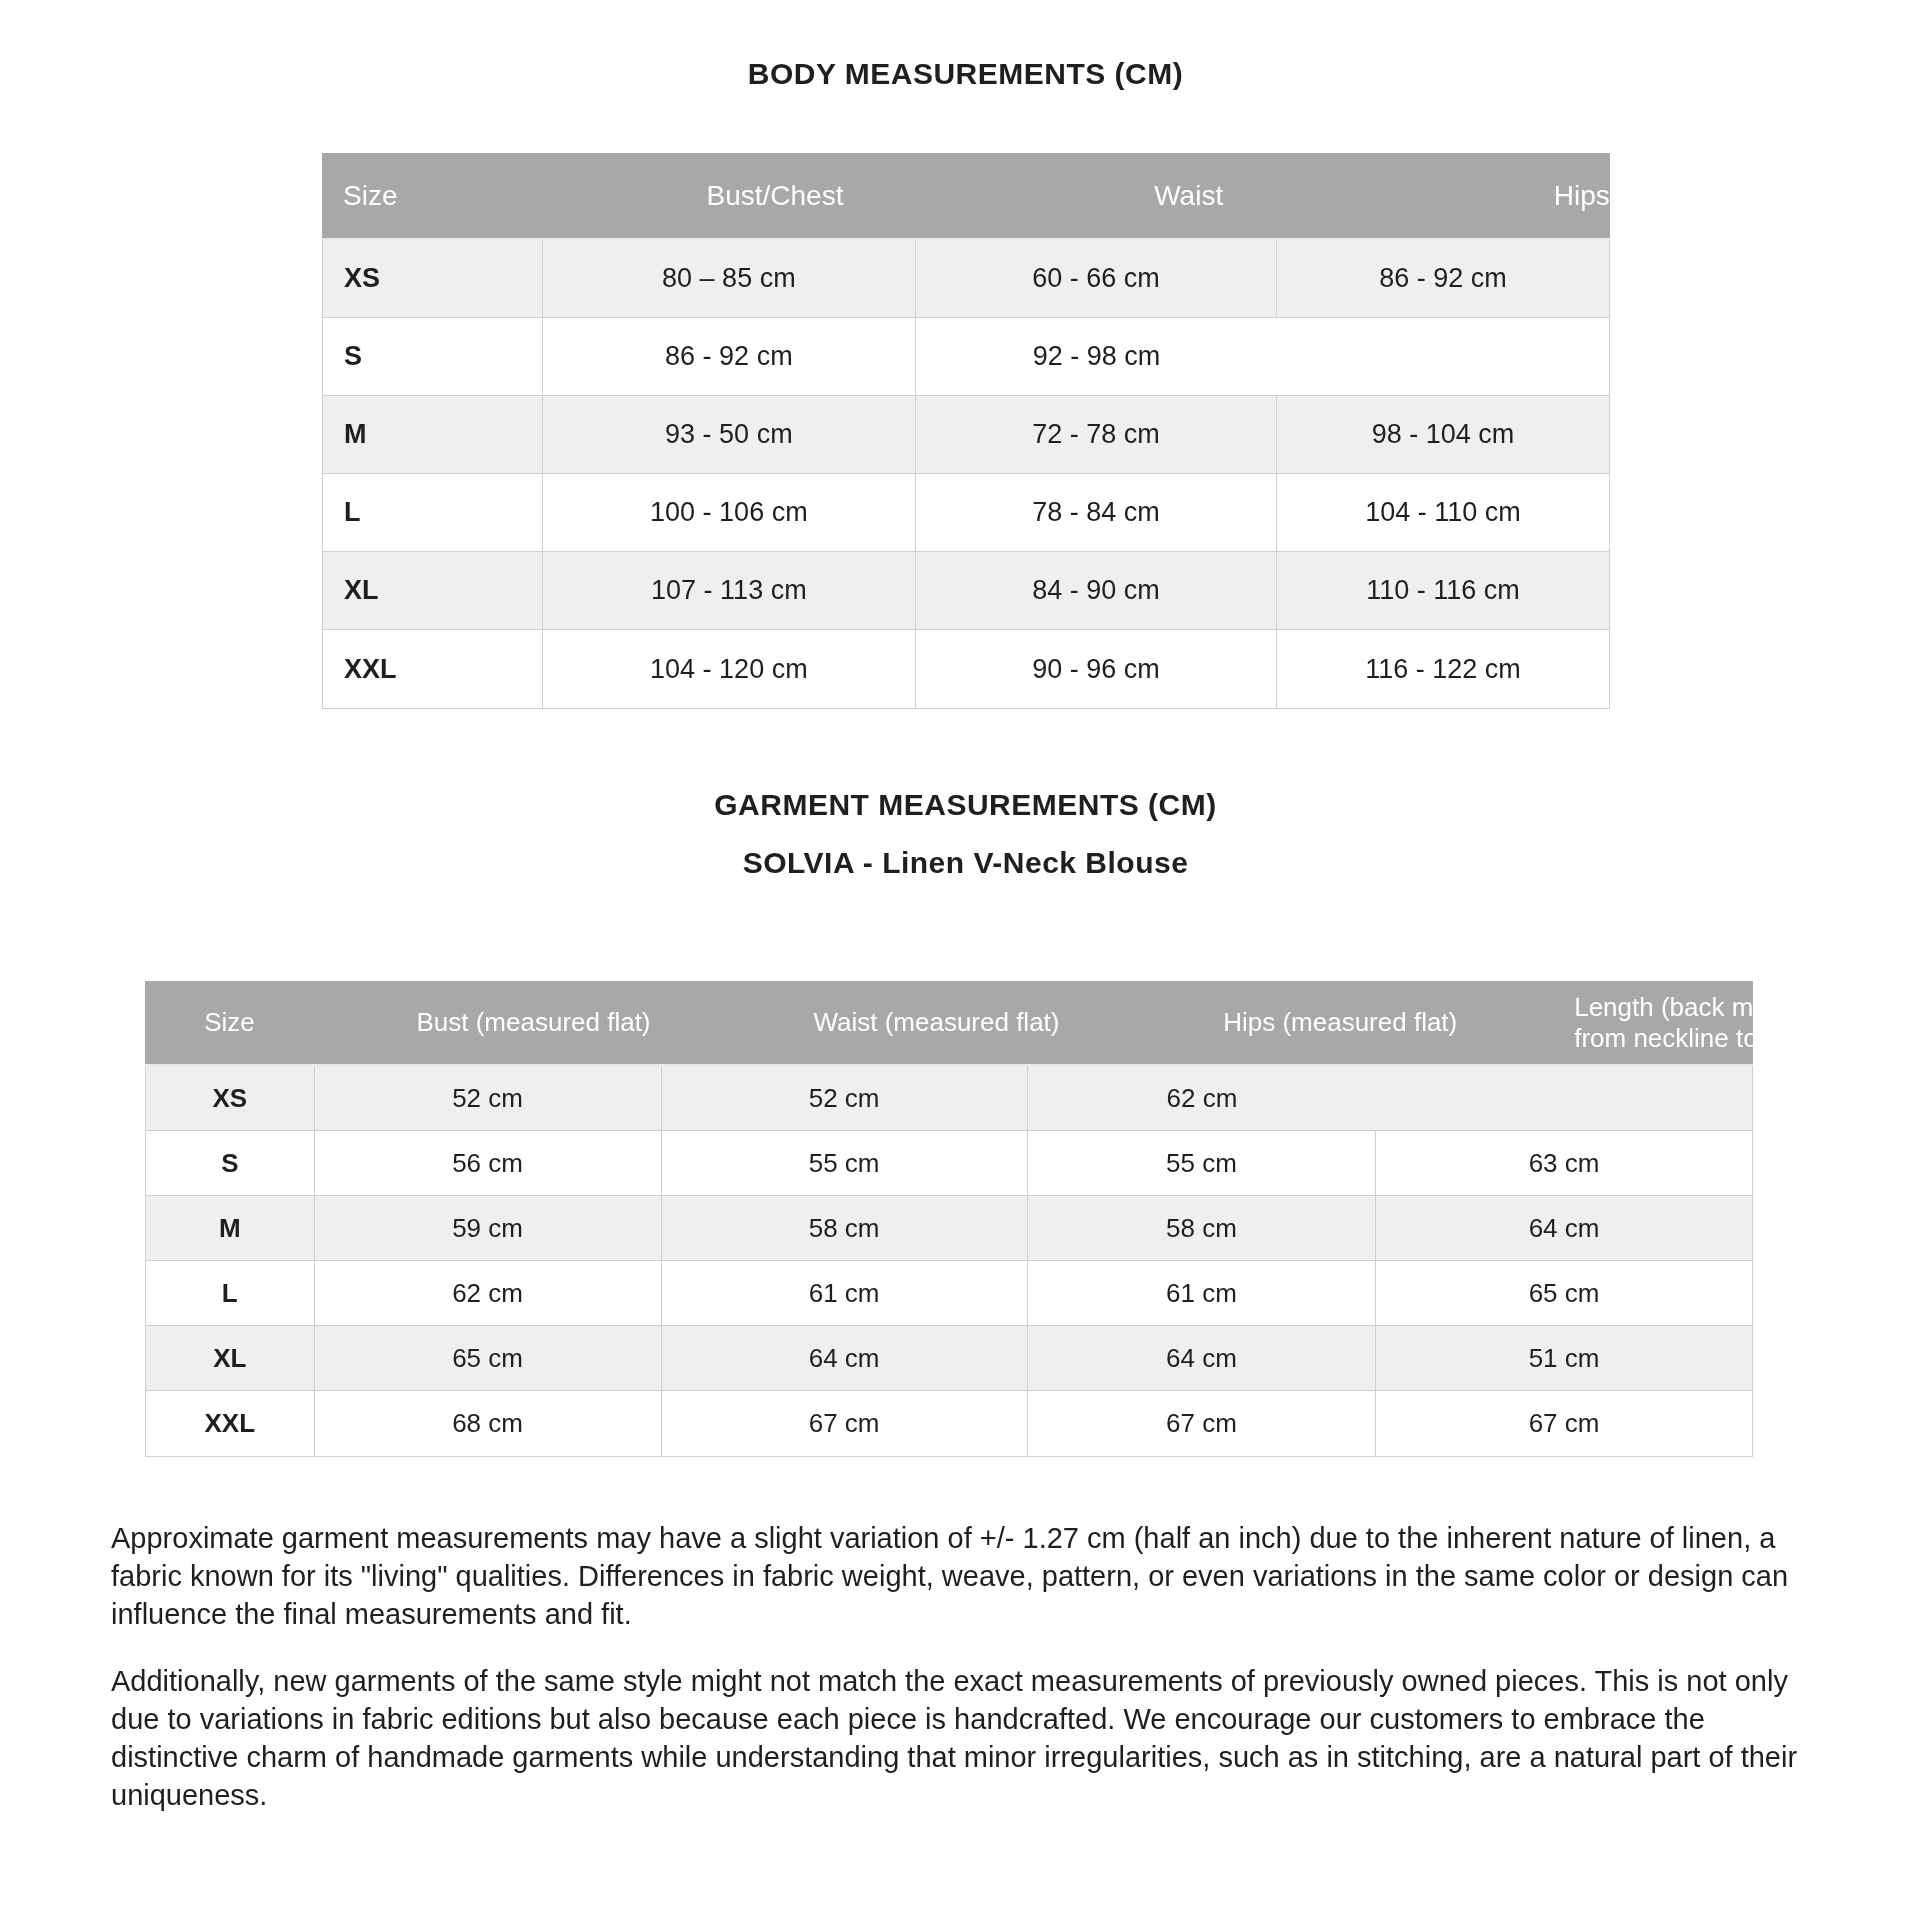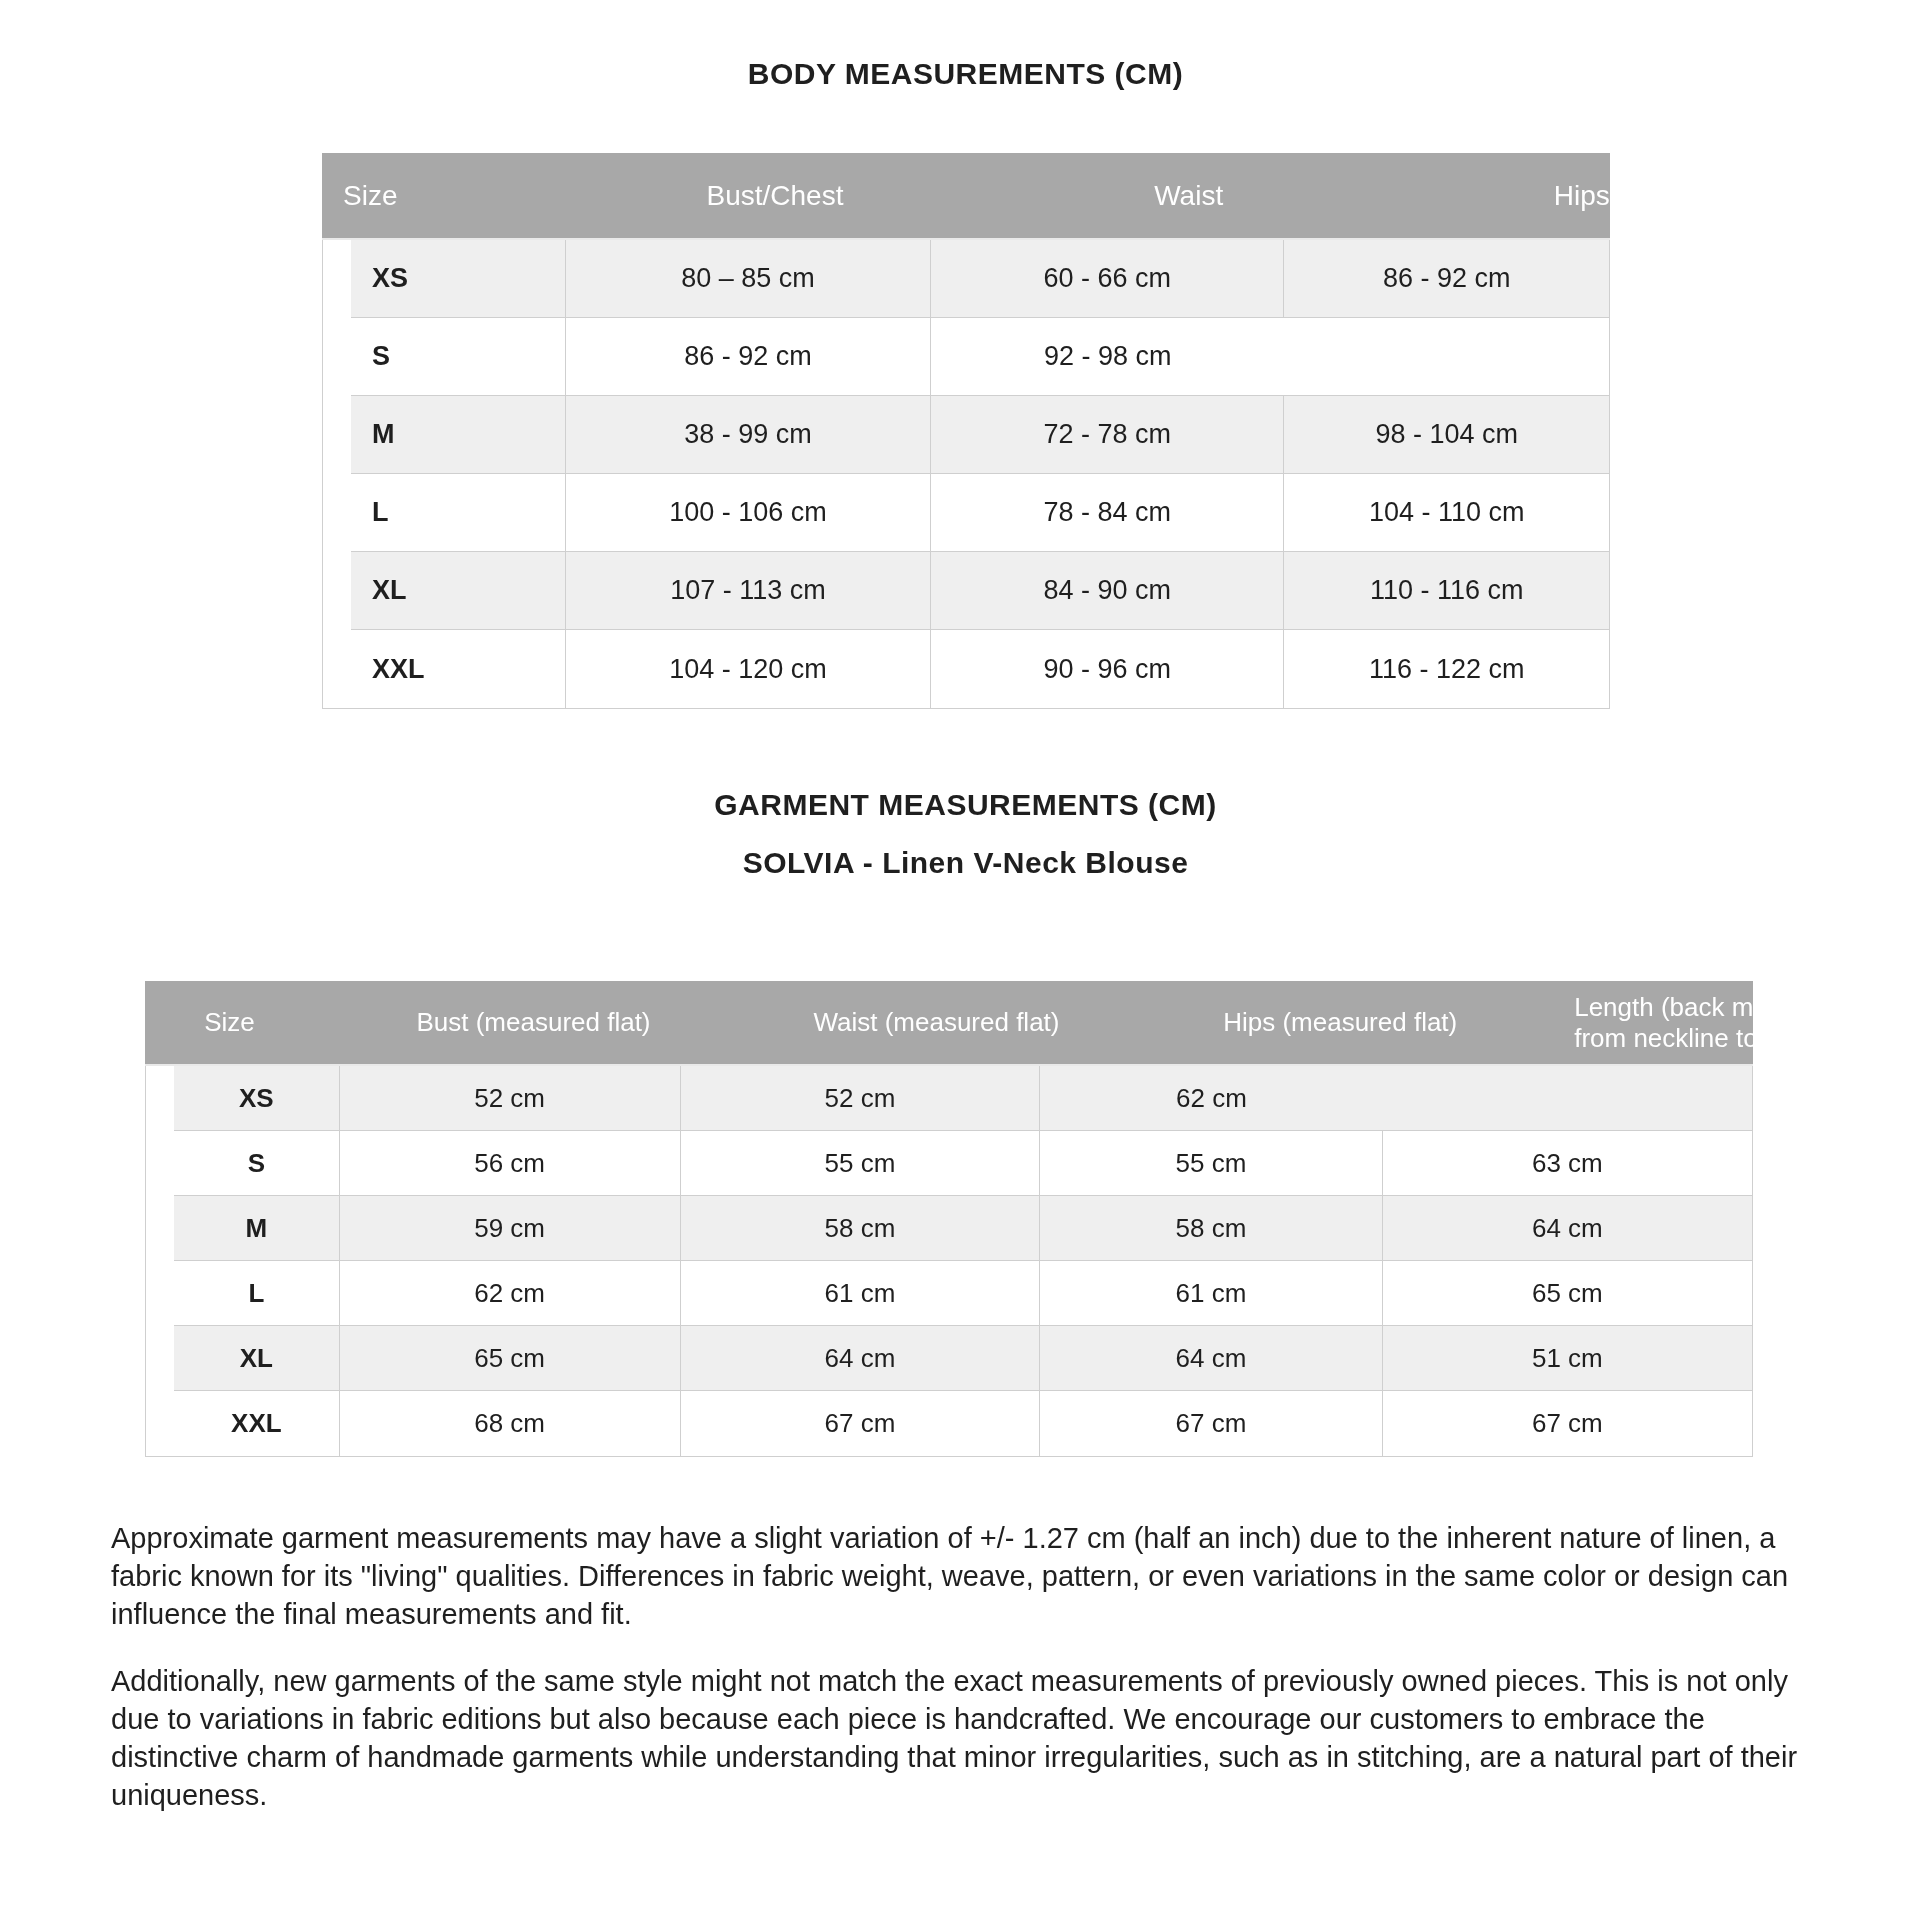--- a/index.html
+++ b/index.html
@@ -26,21 +26,21 @@
 
   
   .thead{
     background:var(--header-bg);color:var(--header-text);
     display:grid;align-items:center;
     border-bottom:2.9px solid #e9e9e9;
     gap:46px;
   }
   .thead .hcell{display:flex;align-items:center;justify-content:center;text-align:center;}
   .thead .hcell.left{justify-content:flex-start;text-align:left;}
-  .tbody{border:1.9px solid var(--border);border-top:none;padding-left:28px;}
+  .tbody{border:1.9px solid var(--border);border-top:none;}
   .trow{display:grid;border-bottom:1.9px solid var(--border);background:var(--row-bg);}
   .trow:last-child{border-bottom:none;}
   .trow.alt{background:var(--row-alt-bg);}
   .tcell{
     display:flex;align-items:center;justify-content:center;
     border-right:1.9px solid var(--border);text-align:center;
   }
   .tcell:last-child{border-right:none;}
   .tcell.size{font-weight:bold;}
   .tcell.size.left{justify-content:flex-start;padding-left:21px;}
@@ -93,21 +93,21 @@
       <div class="tcell">60 - 66 cm</div>
       <div class="tcell">86 - 92 cm</div>
     </div>
     <div class="trow">
       <div class="tcell size left">S</div>
       <div class="tcell">86 - 92 cm</div>
       <div class="tcell">92 - 98 cm</div>
     </div>
     <div class="trow alt">
       <div class="tcell size left">M</div>
-      <div class="tcell">38 - 99 cm</div>
+      <div class="tcell">93 - 50 cm</div>
       <div class="tcell">72 - 78 cm</div>
       <div class="tcell">98 - 104 cm</div>
     </div>
     <div class="trow">
       <div class="tcell size left">L</div>
       <div class="tcell">100 - 106 cm</div>
       <div class="tcell">78 - 84 cm</div>
       <div class="tcell">104 - 110 cm</div>
     </div>
     <div class="trow alt">

